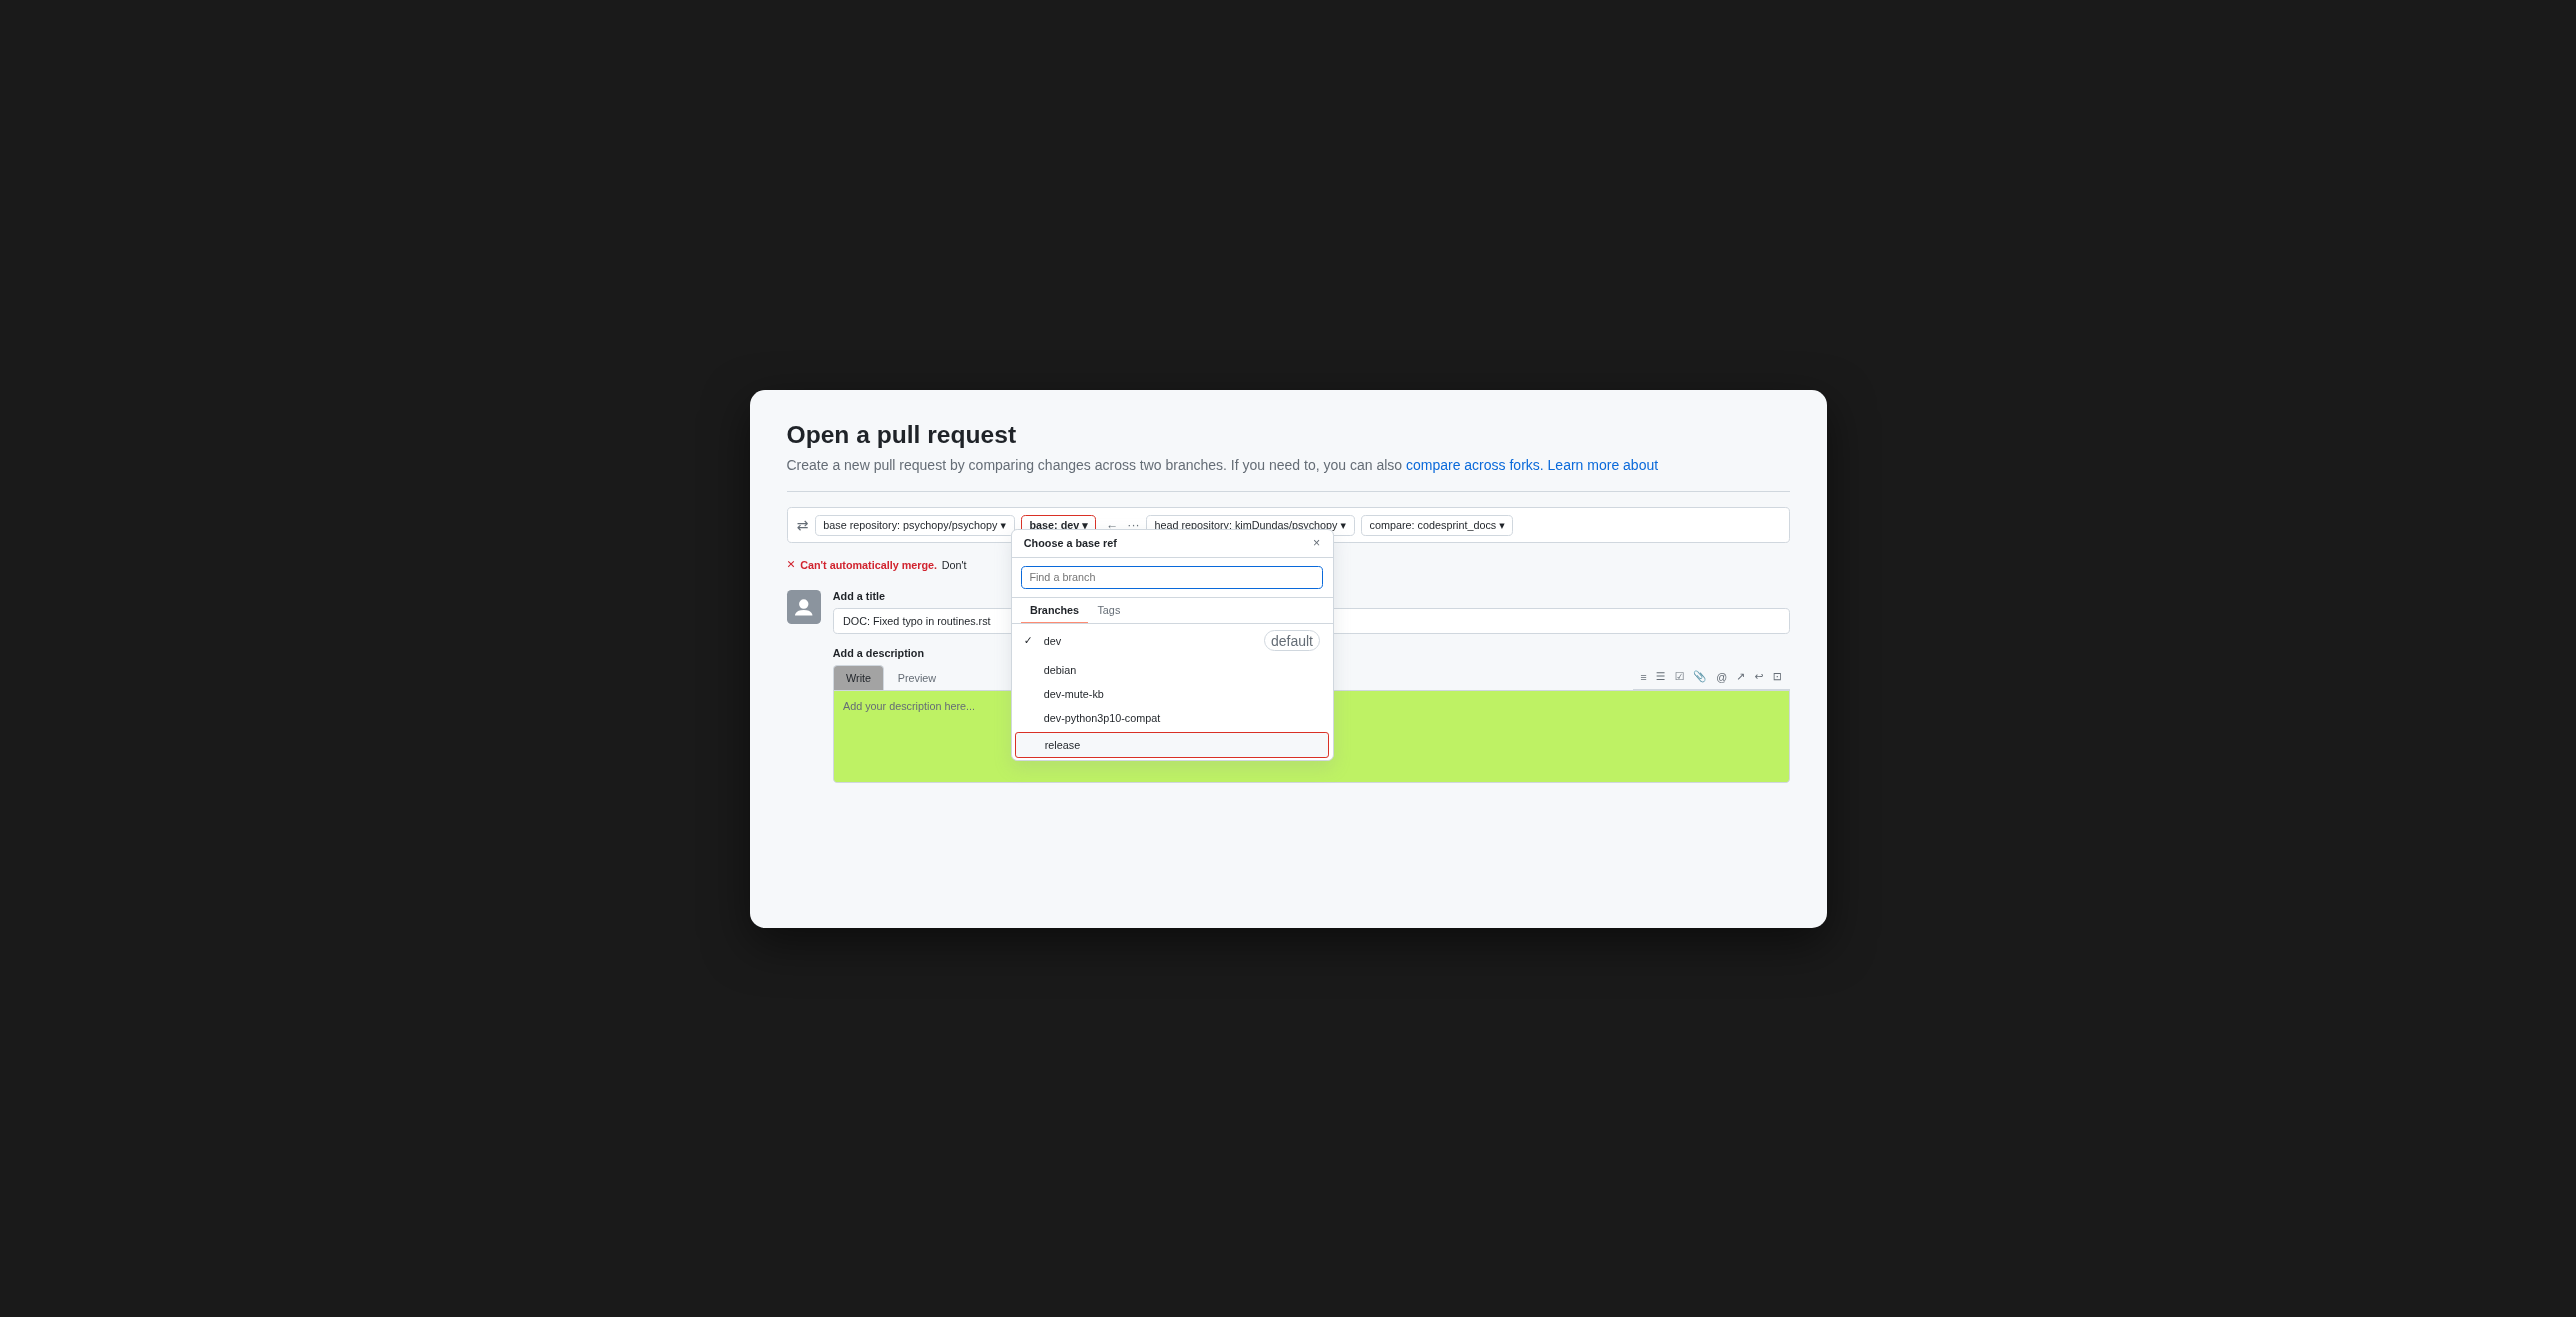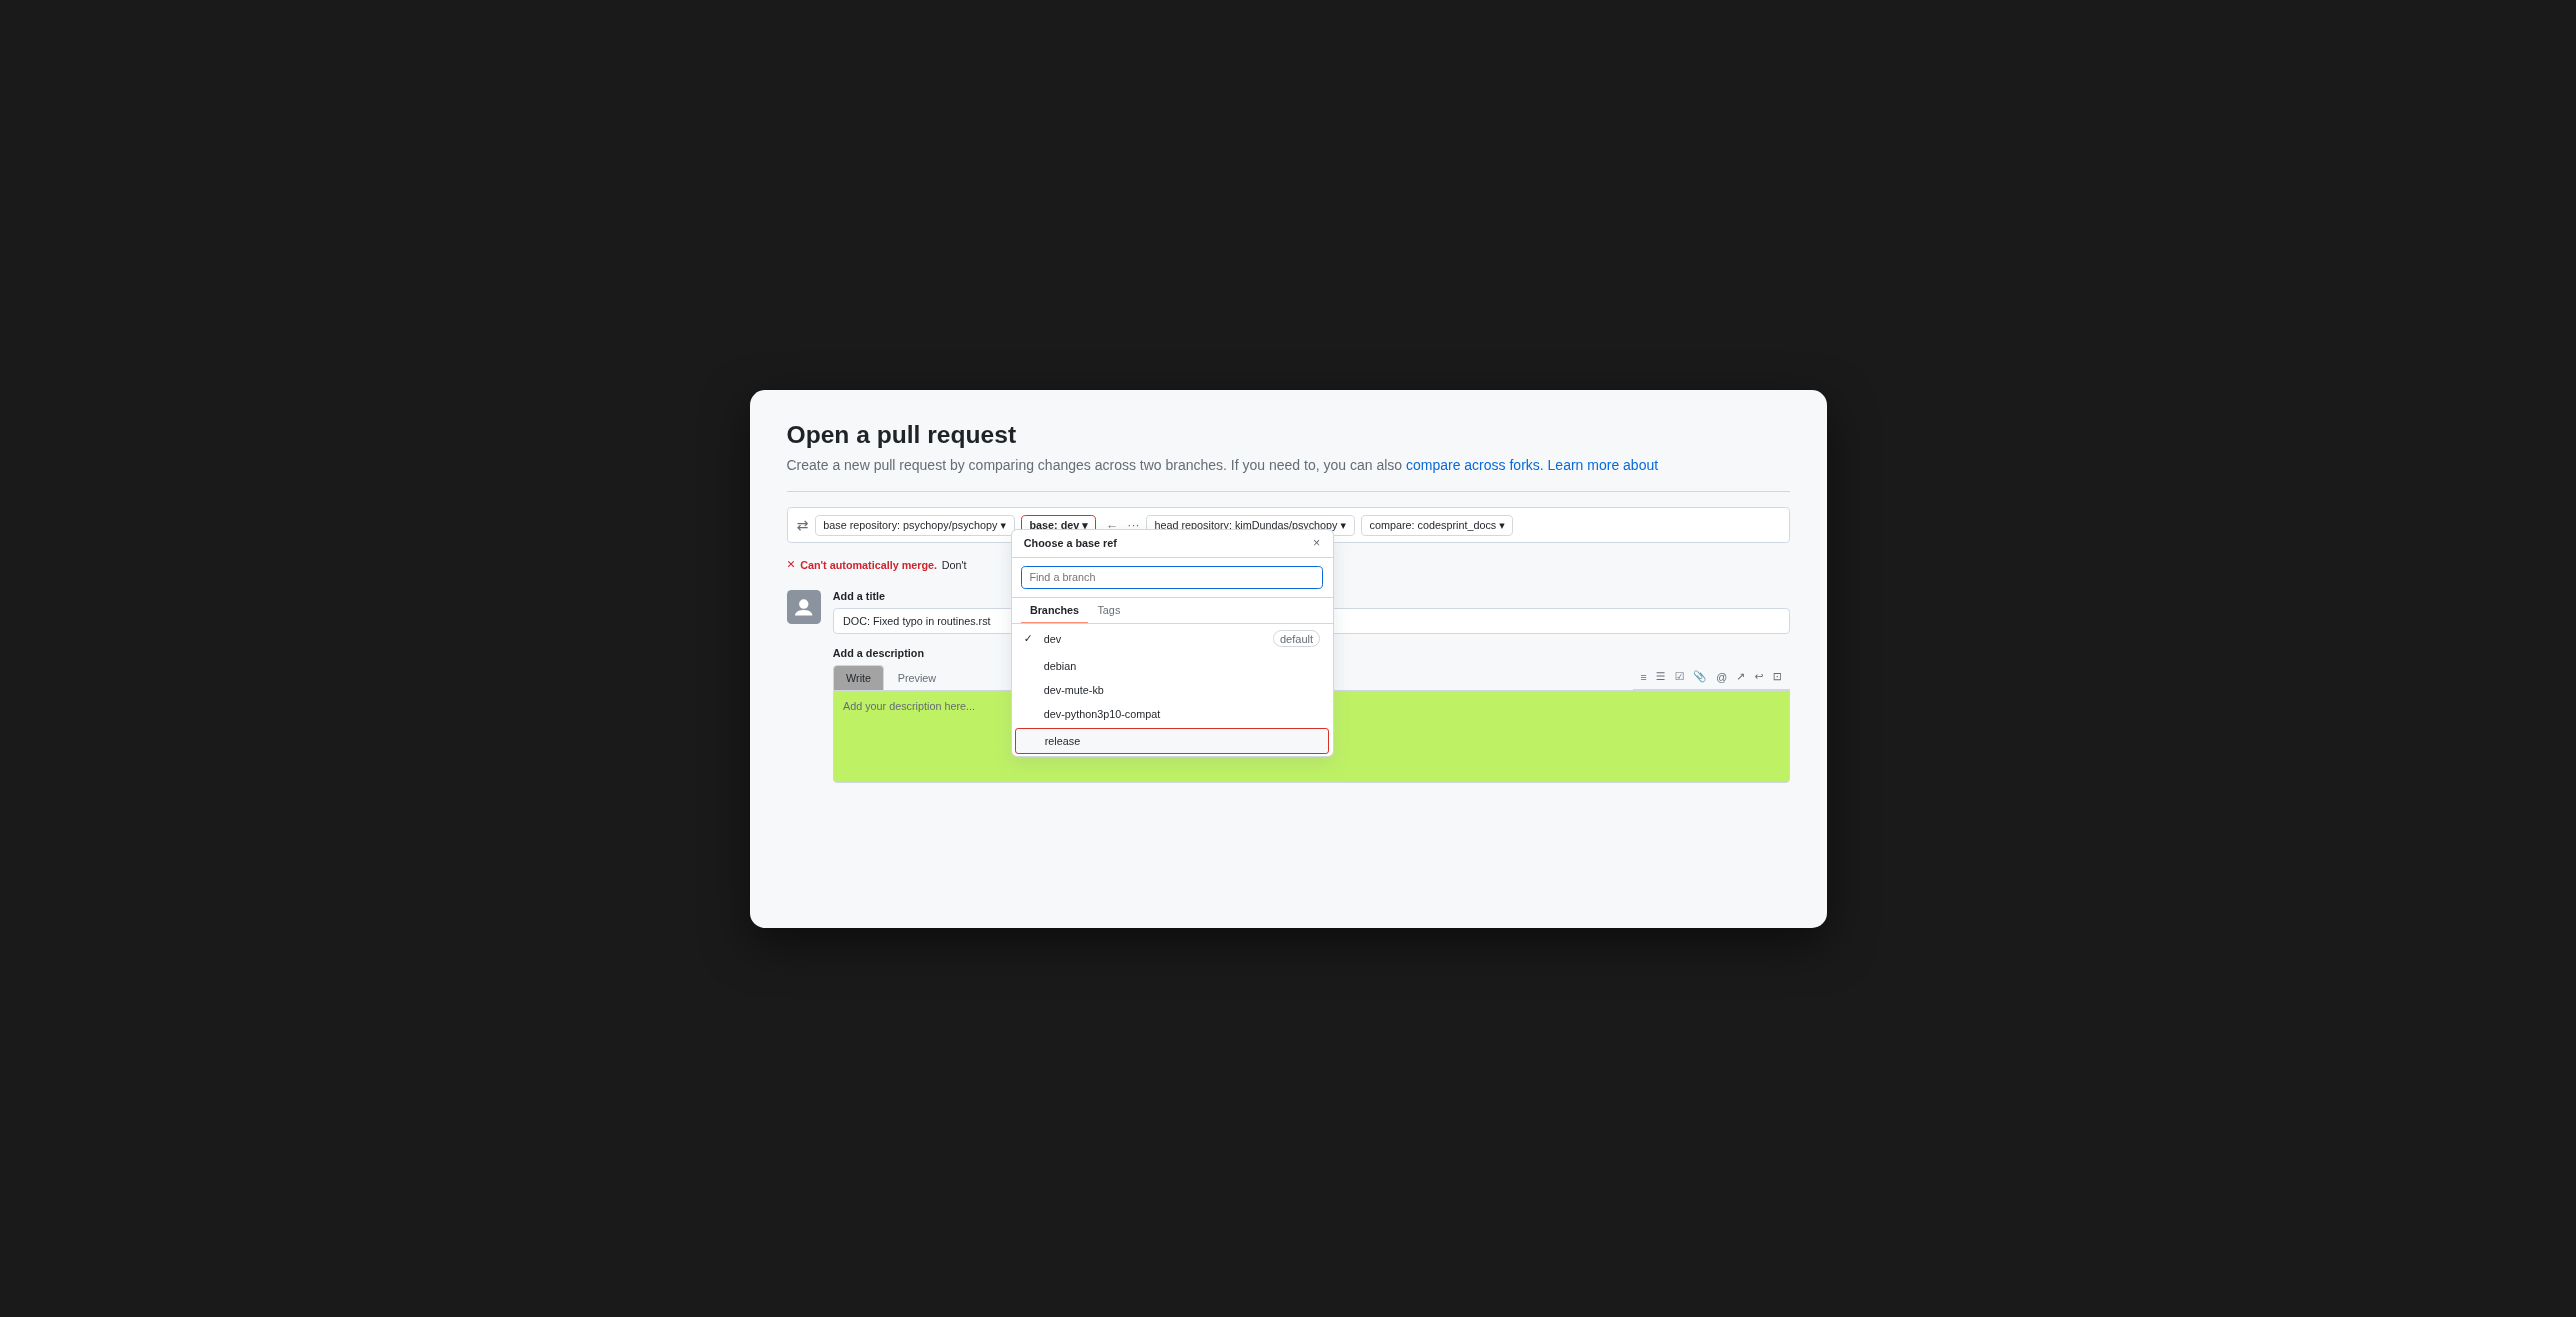--- a/index.html
+++ b/index.html
@@ -278,21 +278,21 @@
       color: #1f2328;
       font-size: 10.8px;
       width: 12.3px;
     }
     .branch-item .branch-name {
       flex: 1;
     }
     .default-badge {
       border: 0.8px solid #d0d7de;
       border-radius: 15.4px;
-      font-size: 11px;
+      font-size: 14px;
       color: #656d76;
       padding: 1.5px 6.2px;
     }
     .branch-item.release-highlighted {
       background: #f6f8fa;
       border: 1.5px solid #d93025;
       border-radius: 3.1px;
       margin: 1.5px 3.1px;
       padding: 6.2px 9.2px;
     }

